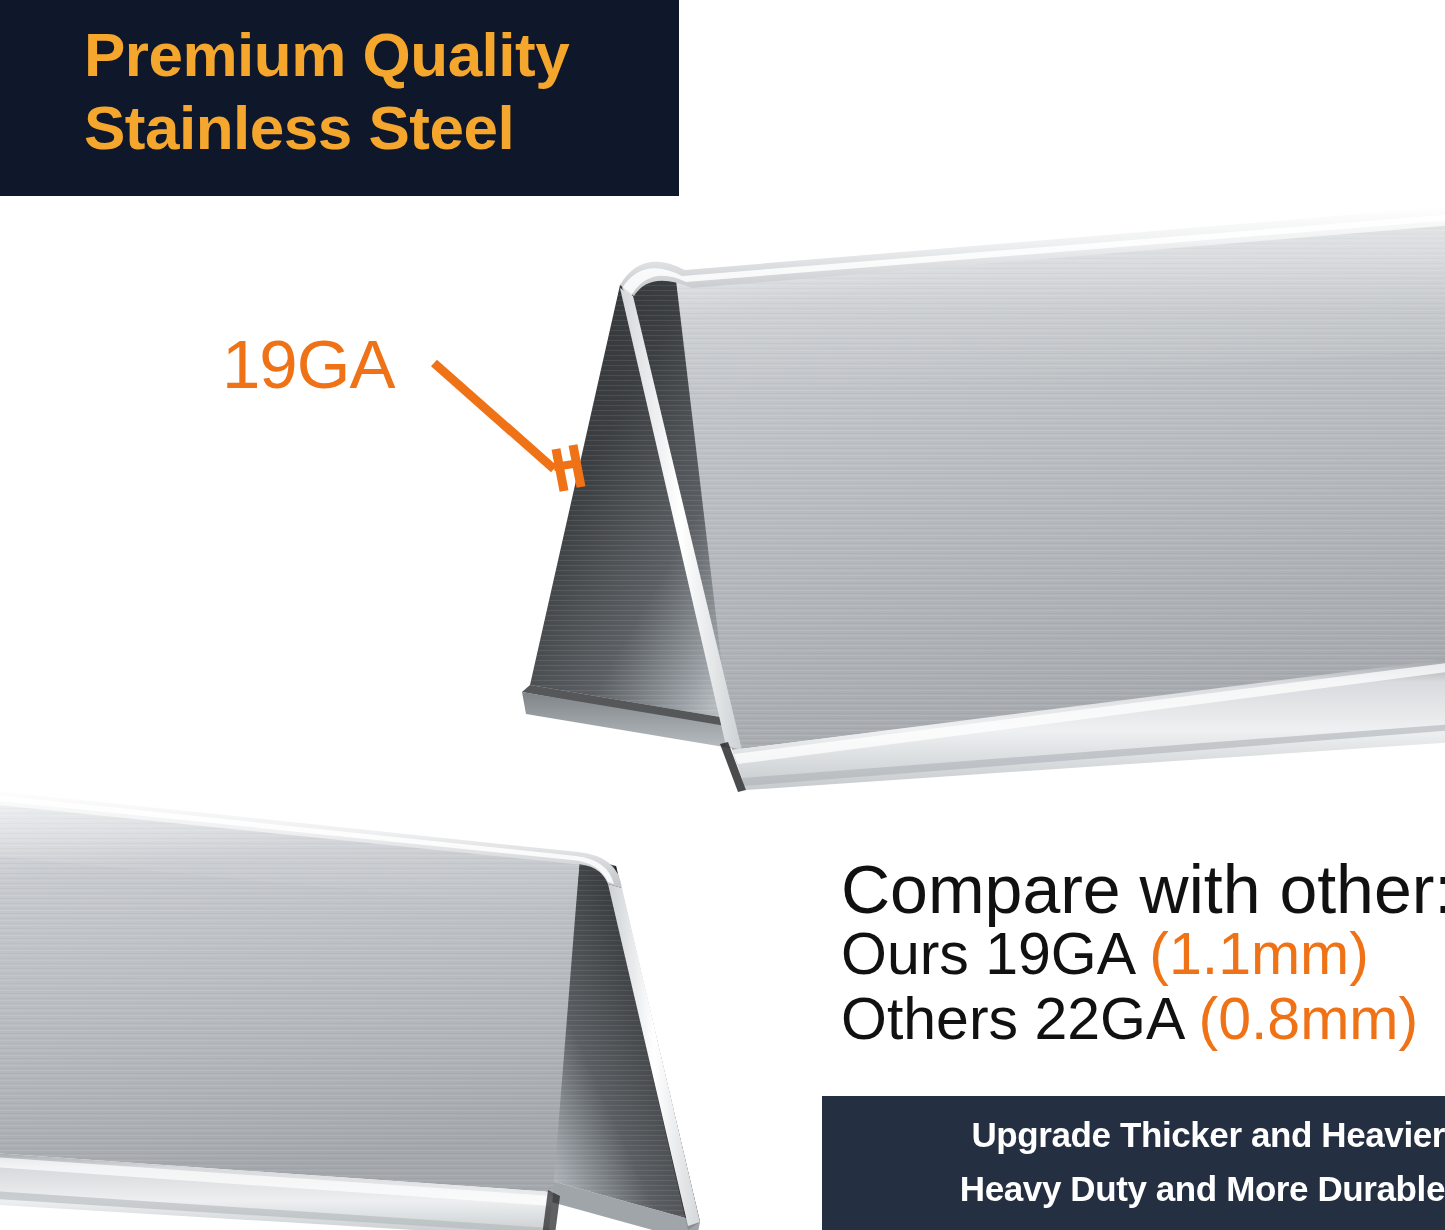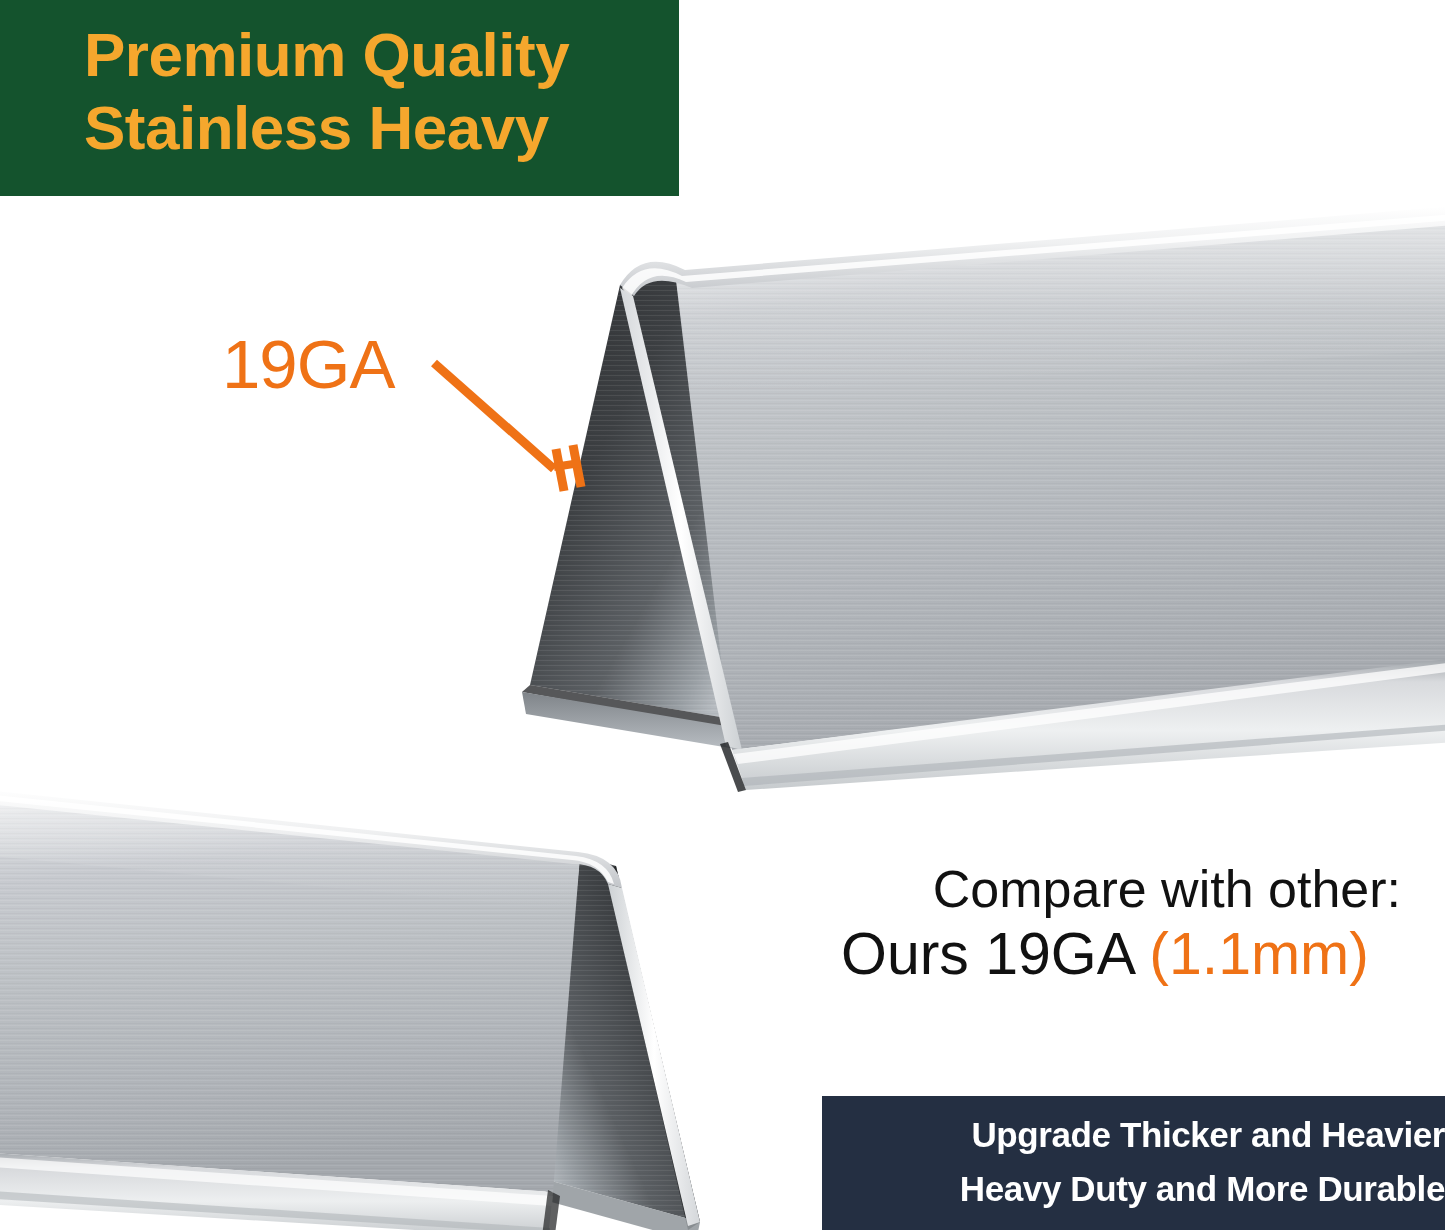--- a/index.html
+++ b/index.html
@@ -20,21 +20,21 @@
     overflow: hidden;
   }
 
   
   #header-badge {
     position: absolute;
     left: 0px;
     top: 0px;
     width: 679px;
     height: 196px;
-    background: #14532d;
+    background: #0f172a;
     box-sizing: border-box;
     padding: 18px 10px 0 84px;
   }
   #header-badge .hline {
     color: #f5a72d;
     font-size: 62px;
     line-height: 73px;
     font-weight: 700;
     letter-spacing: -0.5px;
     white-space: nowrap;
@@ -63,21 +63,21 @@
 
   
   #compare-block {
     position: absolute;
     left: 841px;
     top: 856px;
     width: 560px;
   }
   #compare-block .ctitle {
     color: #111111;
-    font-size: 52px;
+    font-size: 68px;
     line-height: 66px;
     font-weight: 400;
     white-space: nowrap;
     text-align: right;
   }
   #compare-block .crow {
     color: #111111;
     font-size: 59px;
     line-height: 65px;
     font-weight: 400;
@@ -264,21 +264,21 @@
     <path d="M 620 124 L 634 128 L 712 462 L 700 466 Z" fill="url(#bRightEdge)"></path>
 
     <path d="M -40 390 L 565 432 L 560 478 L -40 442 Z" fill="url(#bLip)"></path>
     <path d="M -40 394 L 565 436 L 564 446 L -40 404 Z" fill="#ffffff" opacity="0.7"></path>
     <path d="M -40 428 L 562 468 L 562 474 L -40 436 Z" fill="#adb2b7" opacity="0.55"></path>
     <path d="M 560 430 L 572 436 L 566 482 L 554 476 Z" fill="#1c1e20" opacity="0.7"></path>
   </svg>
 
   <div id="header-badge">
     <div class="hline">Premium Quality</div>
-    <div class="hline">Stainless Heavy</div>
+    <div class="hline">Stainless Steel</div>
   </div>
 
   <div id="ga-callout">19GA</div>
 
   <svg id="leader-svg" viewBox="0 0 190 160">
 
     <line x1="4" y1="8" x2="124" y2="114" stroke="#ef7216" stroke-width="9" stroke-linecap="butt"></line>
 
     <g>
       <line x1="126" y1="94" x2="134" y2="136" stroke="#ef7216" stroke-width="9" stroke-linecap="butt"></line>
@@ -286,20 +286,24 @@
       <line x1="124" y1="112" x2="150" y2="108" stroke="#ef7216" stroke-width="8" stroke-linecap="butt"></line>
     </g>
   </svg>
 
   <div id="compare-block">
     <div class="ctitle">Compare with other:</div>
     <div class="crow">
       <span>Ours 19GA</span>
       <span class="cval">(1.1mm)</span>
     </div>
+    <div class="crow">
+      <span>Others 22GA</span>
+      <span class="cval">(0.8mm)</span>
+    </div>
   </div>
 
   <div id="bottom-banner">
     <div class="bline">Upgrade Thicker and Heavier</div>
     <div class="bline">Heavy Duty and More Durable</div>
   </div>
 
 </div>
 
 </body></html>

